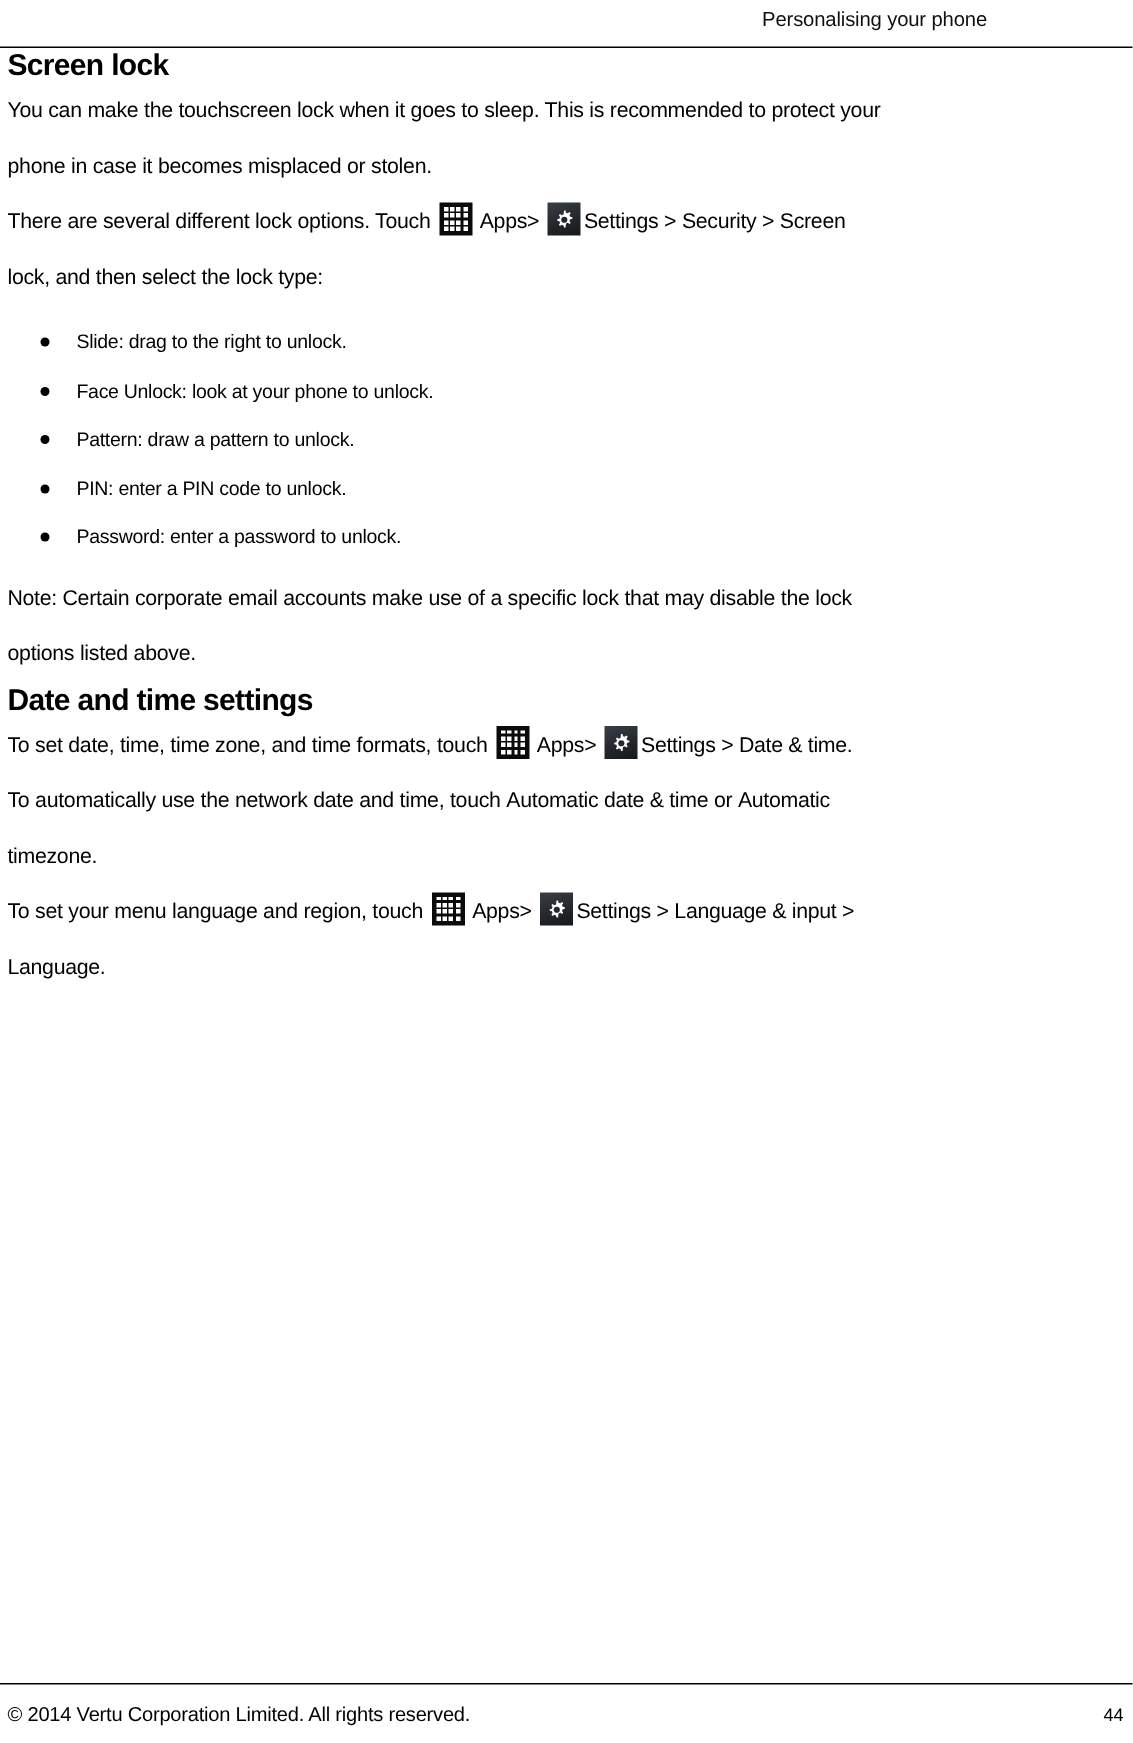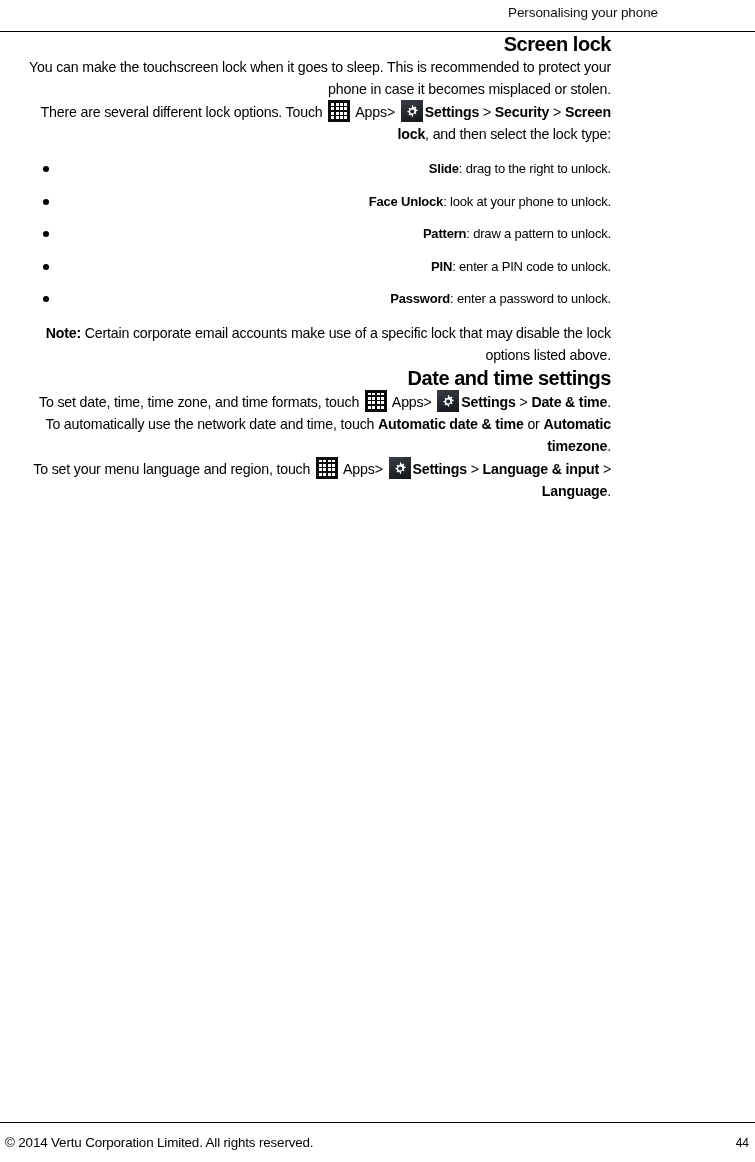--- a/index.html
+++ b/index.html
@@ -48,54 +48,53 @@
     left: 0;
     width: 755px;
     height: 1px;
     background: #000000;
   }
 
   
   .content {
     position: absolute;
     top: 32px;
-    left: 16px;
+    left: 0;
     width: 599px;
     padding: 0 4px 0 5px;
     box-sizing: border-box;
-    text-align: right;
   }
 
   h1.section-heading {
     font-size: 20px;
     line-height: 24px;
     font-weight: bold;
     margin: 0;
     padding: 0;
     letter-spacing: -0.45px;
     color: #000000;
   }
   .h-screen-lock   { margin-top: 46px; }
   .h-date-time     { margin-top: 36px; }
   .h-language      { margin-top: 35px; }
 
   p.body-text {
     font-size: 14.2px;
-    line-height: 22px;
+    line-height: 37px;
     margin: 0;
     padding: 0;
     letter-spacing: -0.18px;
     color: #000000;
   }
   .p-gap-1 { margin-top: 9px; }
   .p-gap-2 { margin-top: 20px; }
   .p-gap-3 { margin-top: 14px; }
   .p-gap-4 { margin-top: 13px; }
 
-  b, strong { font-weight: bold; letter-spacing: -0.2px; }
+  b, strong { font-weight: normal; letter-spacing: -0.2px; }
 
   
   ul.lock-list {
     list-style: none;
     margin: 14px 0 0 0;
     padding: 0;
   }
   ul.lock-list li {
     position: relative;
     font-size: 13px;

